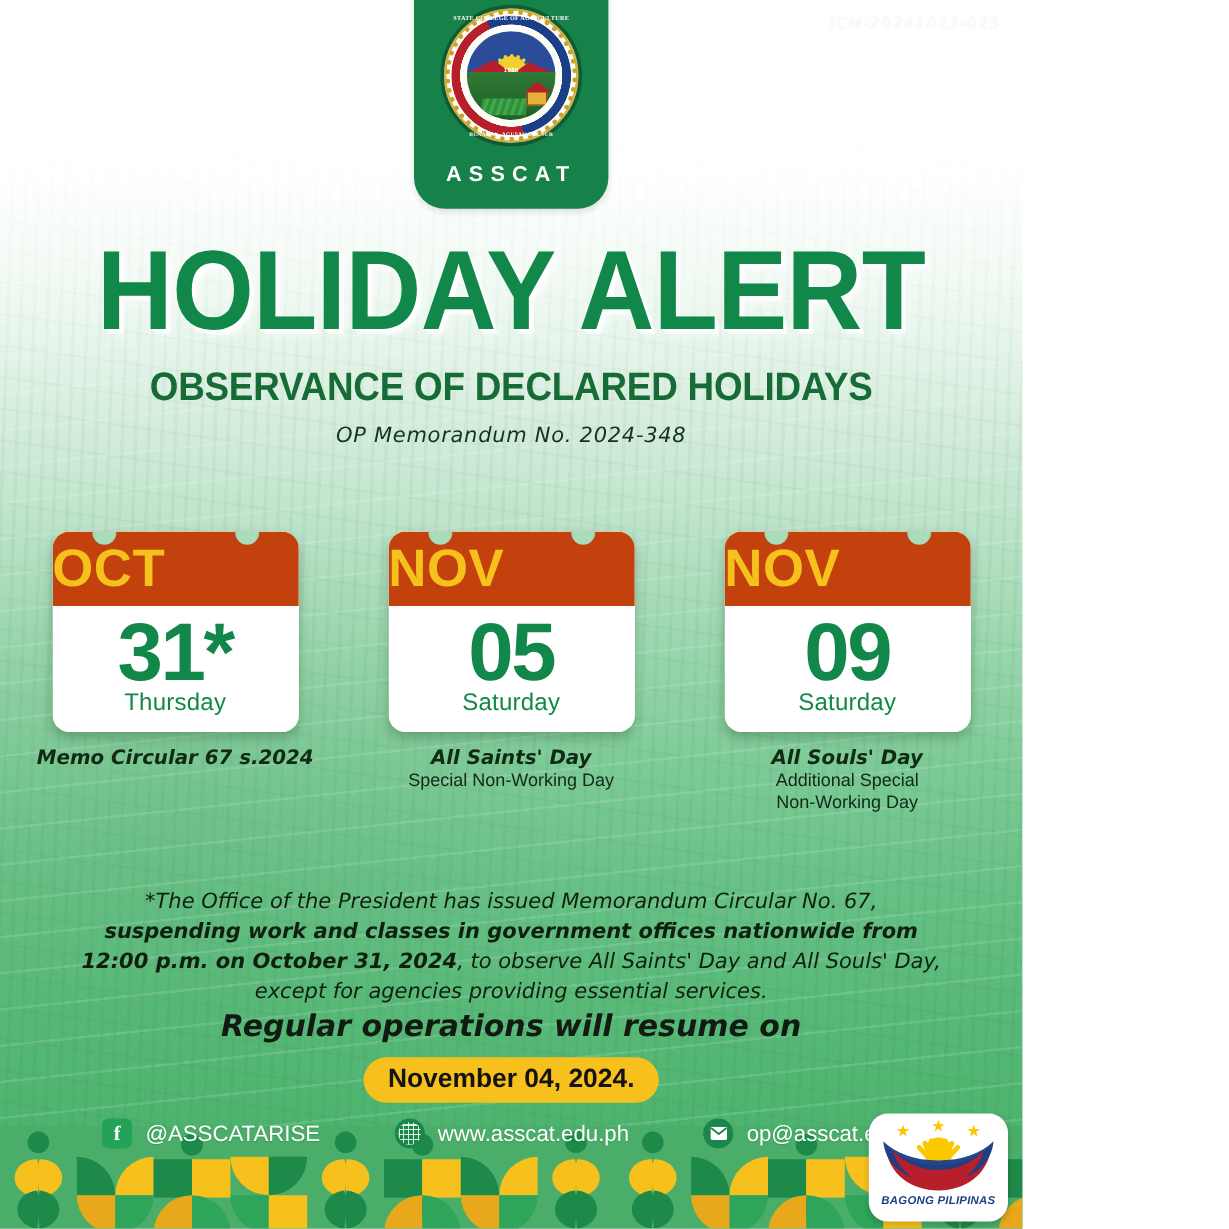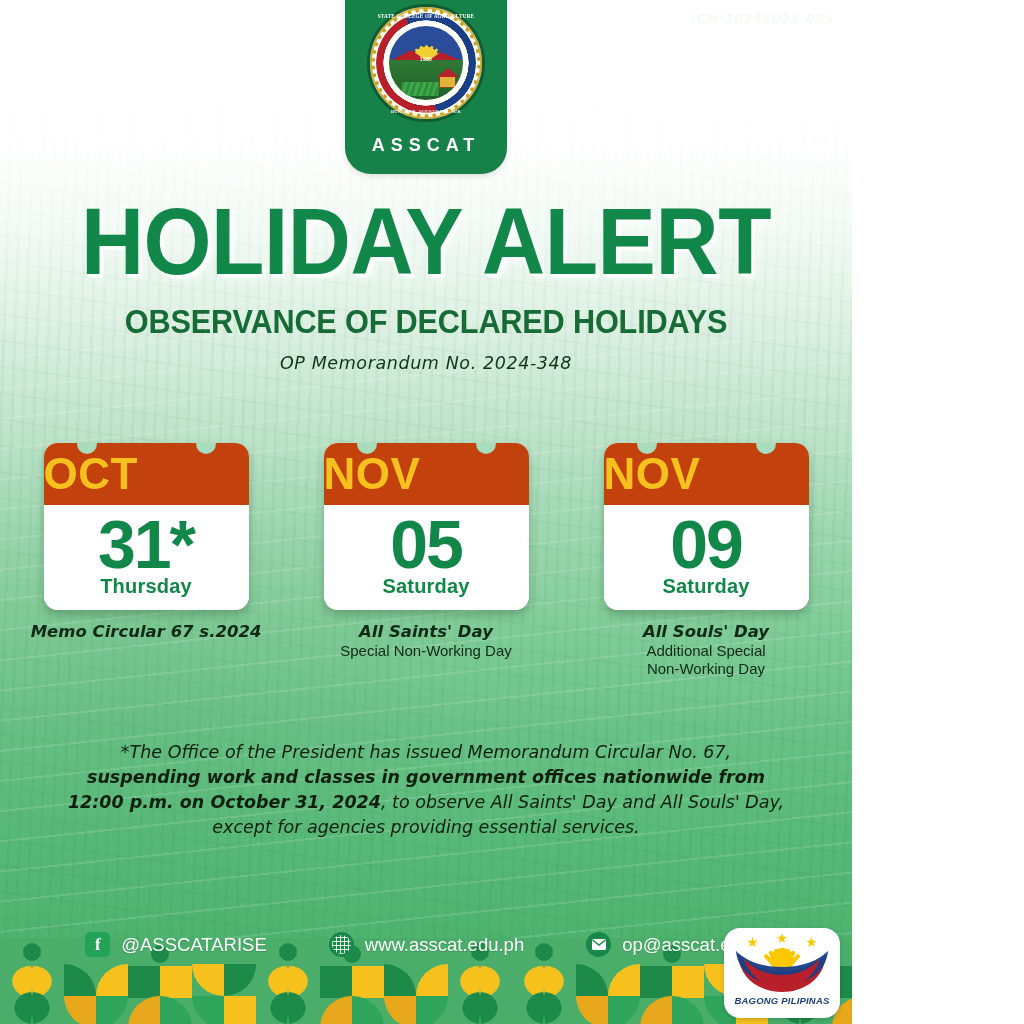--- a/index.html
+++ b/index.html
@@ -215,21 +215,21 @@
     letter-spacing:.5px; line-height:1;
     font-family:"Liberation Sans", sans-serif;
   }
   .cal-body { padding:4px 0 12px; text-align:center; background:#ffffff; }
   .cal-day {
     color:#12874a; font-weight:700; font-size:68px; line-height:1.03;
     letter-spacing:-2px;
     font-family:"Liberation Sans", sans-serif;
   }
   .cal-dow {
-    color:#12874a; font-weight:700; font-size:20px; letter-spacing:.2px;
+    color:#12874a; font-weight:400; font-size:20px; letter-spacing:.2px;
     margin-top:-4px;
     font-family:"Liberation Sans", sans-serif;
   }
   .cal-caption {
     margin-top:12px; text-align:center; line-height:1.16;
   }
   .cap-main {
     font-family:"DejaVu Sans", sans-serif;
     font-style:italic; font-weight:bold; font-size:16.5px;
     color:#102a16; white-space:nowrap;
@@ -435,20 +435,24 @@
           <div class="cap-main">All Souls' Day</div>
           <div class="cap-sub">Additional Special<br>Non-Working Day</div>
         </div>
       </div>
     </div>
 
   <div id="note">
     <span>*The Office of the President has issued Memorandum Circular No. 67, </span><b>suspending work and classes in government offices nationwide from 12:00 p.m. on October 31, 2024</b><span>, to observe All Saints' Day and All Souls' Day, except for agencies providing essential services.</span>
   </div>
 
+  <div id="resume">
+    <div id="resume-line">Regular operations will resume on</div>
+    <div id="resume-date">November 04, 2024.</div>
+  </div>
 
   <div id="pattern"><svg width="1024" height="86" viewBox="0 0 1024 86">
         <rect x="0" y="0" width="1024" height="86" fill="#4aae6a"></rect>
         <circle cx="32" cy="14" r="9" fill="#1e8a4a"></circle>
         <path d="M31,28 C8,28 4,56 31,60 C33,42 33,34 31,28 Z" fill="#f6c01d"></path>
         <path d="M33,28 C56,28 60,56 33,60 C31,42 31,34 33,28 Z" fill="#f6c01d"></path>
         <path d="M31,54 C10,56 8,82 31,86 C33,70 33,60 31,54 Z" fill="#1e8a4a"></path>
         <path d="M33,54 C54,56 56,82 33,86 C31,70 31,60 33,54 Z" fill="#1e8a4a"></path>
         <path d="M64,26 a32,32 0 0 1 32,32 h-32 Z" fill="#1e8a4a"></path>
         <path d="M128,26 a32,32 0 0 0 -32,32 h32 Z" fill="#f6c01d"></path>

